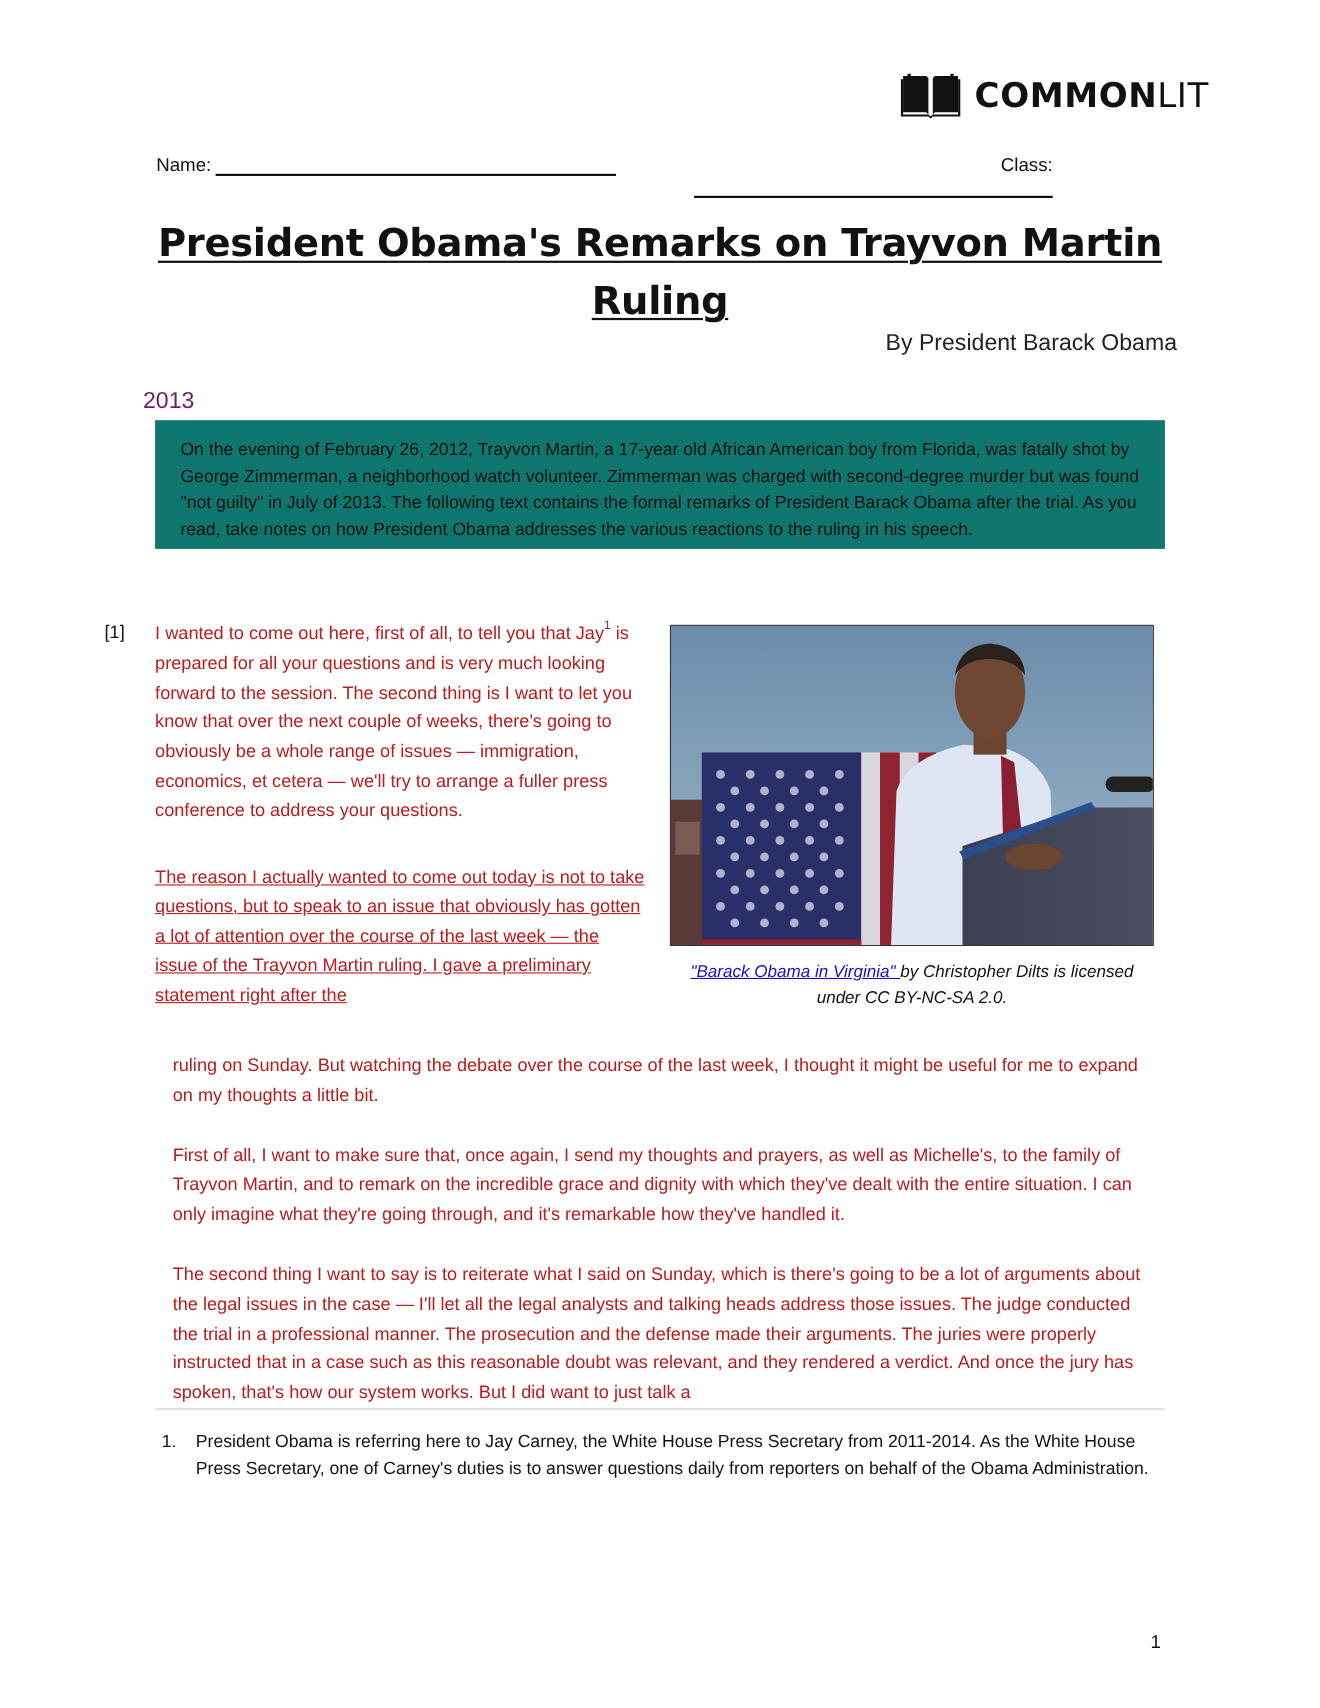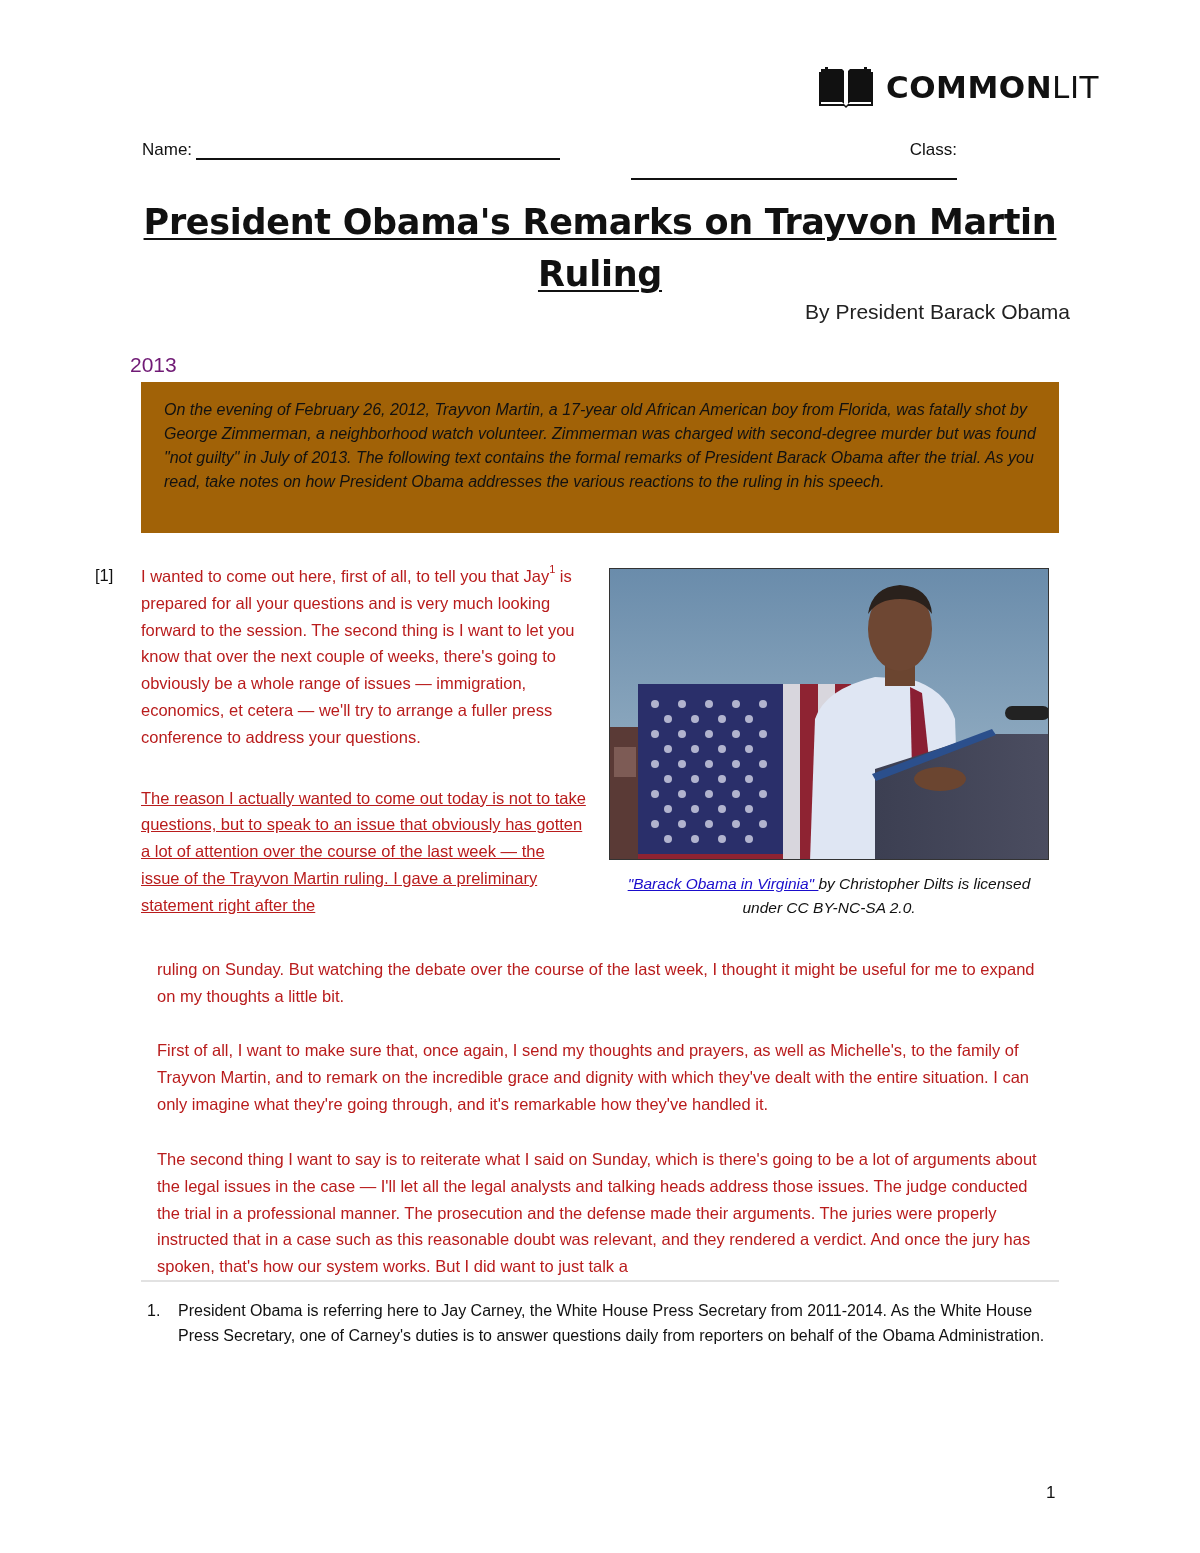--- a/index.html
+++ b/index.html
@@ -23,23 +23,23 @@
   .title {
     position: absolute; left: 130px; width: 940px; top: 196px; text-align: center;
     font-size: 35px; font-weight: bold; line-height: 52px; text-decoration: underline;
     text-underline-offset: 4px; text-decoration-thickness: 2px;
     font-family: "DejaVu Sans", sans-serif; letter-spacing: -0.3px;
   }
   .byline { position: absolute; left: 130px; width: 940px; top: 300px; text-align: right; font-size: 21px; color: #222; }
   .year { position: absolute; left: 130px; width: 940px; top: 333px; font-size: 21px; color: #701a75; margin-top: 20px; }
 
   .intro {
-    position: absolute; left: 141px; top: 382px; width: 918px; height: 151px;
-    background: #a16207; box-sizing: border-box; padding: 16px 22px 0 23px;
-    font-style: italic; font-size: 16px; line-height: 24px; color: #111;
+    position: absolute; left: 141px; top: 382px; width: 918px; height: 117px;
+    background: #0f766e; box-sizing: border-box; padding: 16px 22px 0 23px;
+    font-size: 16px; line-height: 24px; color: #111;
   }
 
   .para-num { position: absolute; left: 95px; top: 566px; font-size: 16.5px; }
   .body-text { font-size: 16.5px; line-height: 26.8px; color: #b91c1c; }
   .col-left { position: absolute; left: 141px; top: 563px; width: 445px; }
   .col-left p { margin: 0; }
   .col-left p + p { margin-top: 34px; text-decoration: underline; }
   sup { font-size: 11px; line-height: 0; vertical-align: 9px; }
 
   .photo {

